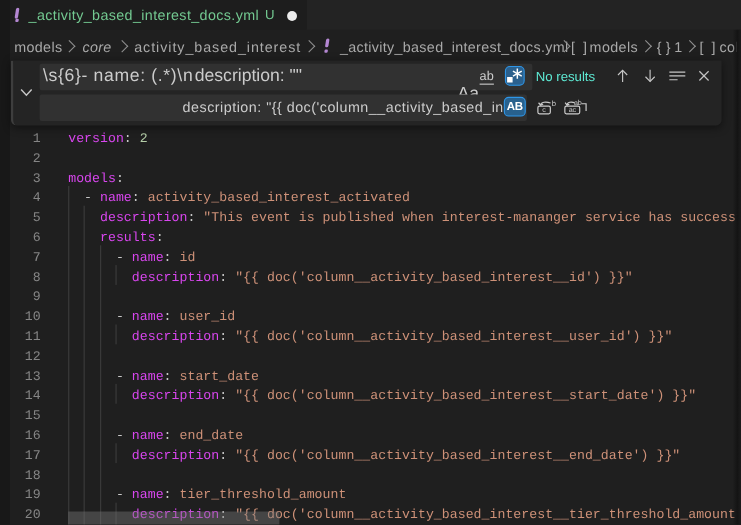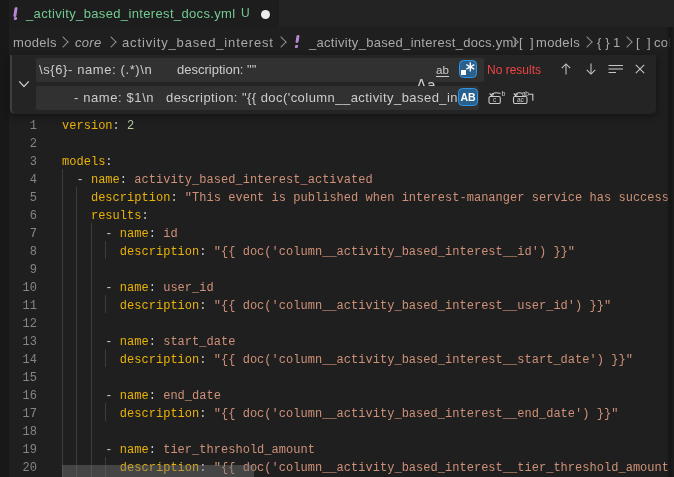--- a/index.html
+++ b/index.html
@@ -1,21 +1,21 @@
 <!DOCTYPE html>
 <html><head>
 <meta charset="utf-8">
 <style>
   html,body{margin:0;padding:0;}
   body{width:674px;height:477px;background:#1f1f1f;position:relative;overflow:hidden;
        font-family:"Liberation Sans",sans-serif;}
   .abs{position:absolute;}
   pre{margin:0;font-family:"Liberation Mono",monospace;font-size:12px;line-height:18px;
       letter-spacing:0.025px;white-space:pre;}
-  .k{color:#eab308;} .p{color:#c8c8c8;} .s{color:#ce9178;} .n{color:#b5cea8;}
+  .k{color:#d946ef;} .p{color:#c8c8c8;} .s{color:#ce9178;} .n{color:#b5cea8;}
   .guide{position:absolute;width:1px;background:#3c3c3c;}
   svg{display:block;}
 </style>
 </head>
 <body>
 
 <div class="abs" style="left:0;top:0;width:674px;height:27px;background:#232323;"></div>
 <div class="abs" style="left:9px;top:0;width:270px;height:27px;background:#1d1d1d;"></div>
 <div class="abs" style="left:14px;top:6.5px;width:3px;height:9.5px;border-radius:1.5px;background:#b487d2;transform:skewX(-9deg);"></div>
 <div class="abs" style="left:13.6px;top:16.8px;width:3px;height:2.8px;border-radius:1px;background:#b487d2;transform:skewX(-9deg);"></div>
@@ -109,36 +109,36 @@
 <div class="abs" style="left:10px;top:55px;width:646px;height:59px;background:#242424;
      border-radius:0 0 5px 5px;box-shadow:0 2px 8px rgba(0,0,0,0.45);border-left:2.5px solid #3e3e3e;box-sizing:border-box;"></div>
 
 <svg class="abs" style="left:15.5px;top:76px;" width="16" height="16" viewBox="0 0 16 16">
   <path d="M3.2 5.4 L8 10.5 L12.8 5.4" stroke="#c5c5c5" stroke-width="1.35" fill="none"></path>
 </svg>
 
 <div class="abs" style="left:36px;top:58px;width:448px;height:24px;background:#313131;border-radius:2px;"></div>
 <div class="abs ftx" style="left:39px;letter-spacing:0.6px;">\s{6}- name: (.*)\n</div>
 <div class="abs ftx" style="left:177px;">description: ""</div>
-<style>.ftx{top:58px;height:24px;line-height:24px;font-size:13px;color:#cccccc;white-space:pre;}
+<style>.ftx{top:58px;height:24px;line-height:24px;font-size:16px;color:#cccccc;white-space:pre;}
 .rtx{top:86px;height:24px;line-height:24px;font-size:13px;color:#cccccc;white-space:pre;}</style>
 
 <div class="abs" style="left:416px;top:58px;height:24px;line-height:24px;font-size:16px;color:#cccccc;margin-top:16px;">Aa</div>
 <div class="abs" style="left:436px;top:58px;height:24px;line-height:24px;font-size:11.5px;color:#cccccc;"><span style="border-bottom:1px solid #cccccc;">ab</span></div>
 <div class="abs" style="left:458.5px;top:59.5px;width:16px;height:16px;background:#2b608d;border:1.5px solid #2e96e8;border-radius:4.5px;"></div>
 <svg class="abs" style="left:460px;top:61px;" width="16" height="16" viewBox="0 0 16 16">
   <rect x="1" y="9" width="5" height="5" fill="#ffffff"></rect>
   <g stroke="#ffffff" stroke-width="1.35">
     <line x1="10.3" y1="1.3" x2="10.3" y2="10.5"></line>
     <line x1="6.3" y1="8.2" x2="14.3" y2="3.6"></line>
     <line x1="6.3" y1="3.6" x2="14.3" y2="8.2"></line>
   </g>
 </svg>
 
-<div class="abs" style="left:487px;top:58px;height:24px;line-height:24px;font-size:12px;color:#ef4444;">No results</div>
+<div class="abs" style="left:487px;top:58px;height:24px;line-height:24px;font-size:12px;color:#5eead4;">No results</div>
 
 <svg class="abs" style="left:558px;top:61px;" width="16" height="16" viewBox="0 0 16 16">
   <g stroke="#c5c5c5" stroke-width="1.05" fill="none">
     <line x1="8" y1="3" x2="8" y2="13.5"></line>
       <path d="M3.8 7.2 L8 3 L12.2 7.2"></path>
   </g>
 </svg>
 <svg class="abs" style="left:583px;top:61px;" width="16" height="16" viewBox="0 0 16 16">
   <g stroke="#c5c5c5" stroke-width="1.05" fill="none">
     <line x1="8" y1="2.5" x2="8" y2="13"></line>
@@ -154,21 +154,20 @@
 </svg>
 <svg class="abs" style="left:632px;top:61px;" width="16" height="16" viewBox="0 0 16 16">
   <g stroke="#c5c5c5" stroke-width="1.05" fill="none">
     <line x1="3.8" y1="3.8" x2="12.2" y2="12.2"></line>
       <line x1="12.2" y1="3.8" x2="3.8" y2="12.2"></line>
   </g>
 </svg>
 
 <div class="abs" style="left:36px;top:86px;width:443px;height:24px;background:#313131;border-radius:2px;"></div>
 <div class="abs" style="left:0;top:86px;width:457px;height:24px;overflow:hidden;">
-  <div class="abs rtx" style="left:74px;top:0;letter-spacing:0.6px;">- name: $1\n</div>
   <div class="abs rtx" style="left:166px;top:0;letter-spacing:0.45px;">description: "{{ doc('column__activity_based_in</div>
 </div>
 <div class="abs" style="left:458px;top:87.5px;width:18px;height:16px;background:#28618e;border:1.5px solid #2e96e8;border-radius:4.5px;
      color:#ffffff;font-size:10.5px;font-weight:700;text-align:center;line-height:16px;letter-spacing:-0.2px;">AB</div>
 
 <svg class="abs" style="left:487px;top:89px;" width="22" height="16" viewBox="0 0 22 16">
   <g stroke="#cccccc" stroke-width="1.1" fill="none">
     <path d="M4.5 6.5 C4.5 3.6 9.5 3.2 13.5 4.6"></path>
     <path d="M2.6 4.4 L4.5 6.6 L6.8 5.6"></path>
     <rect x="2" y="7.5" width="11.3" height="7" rx="1.4"></rect>

